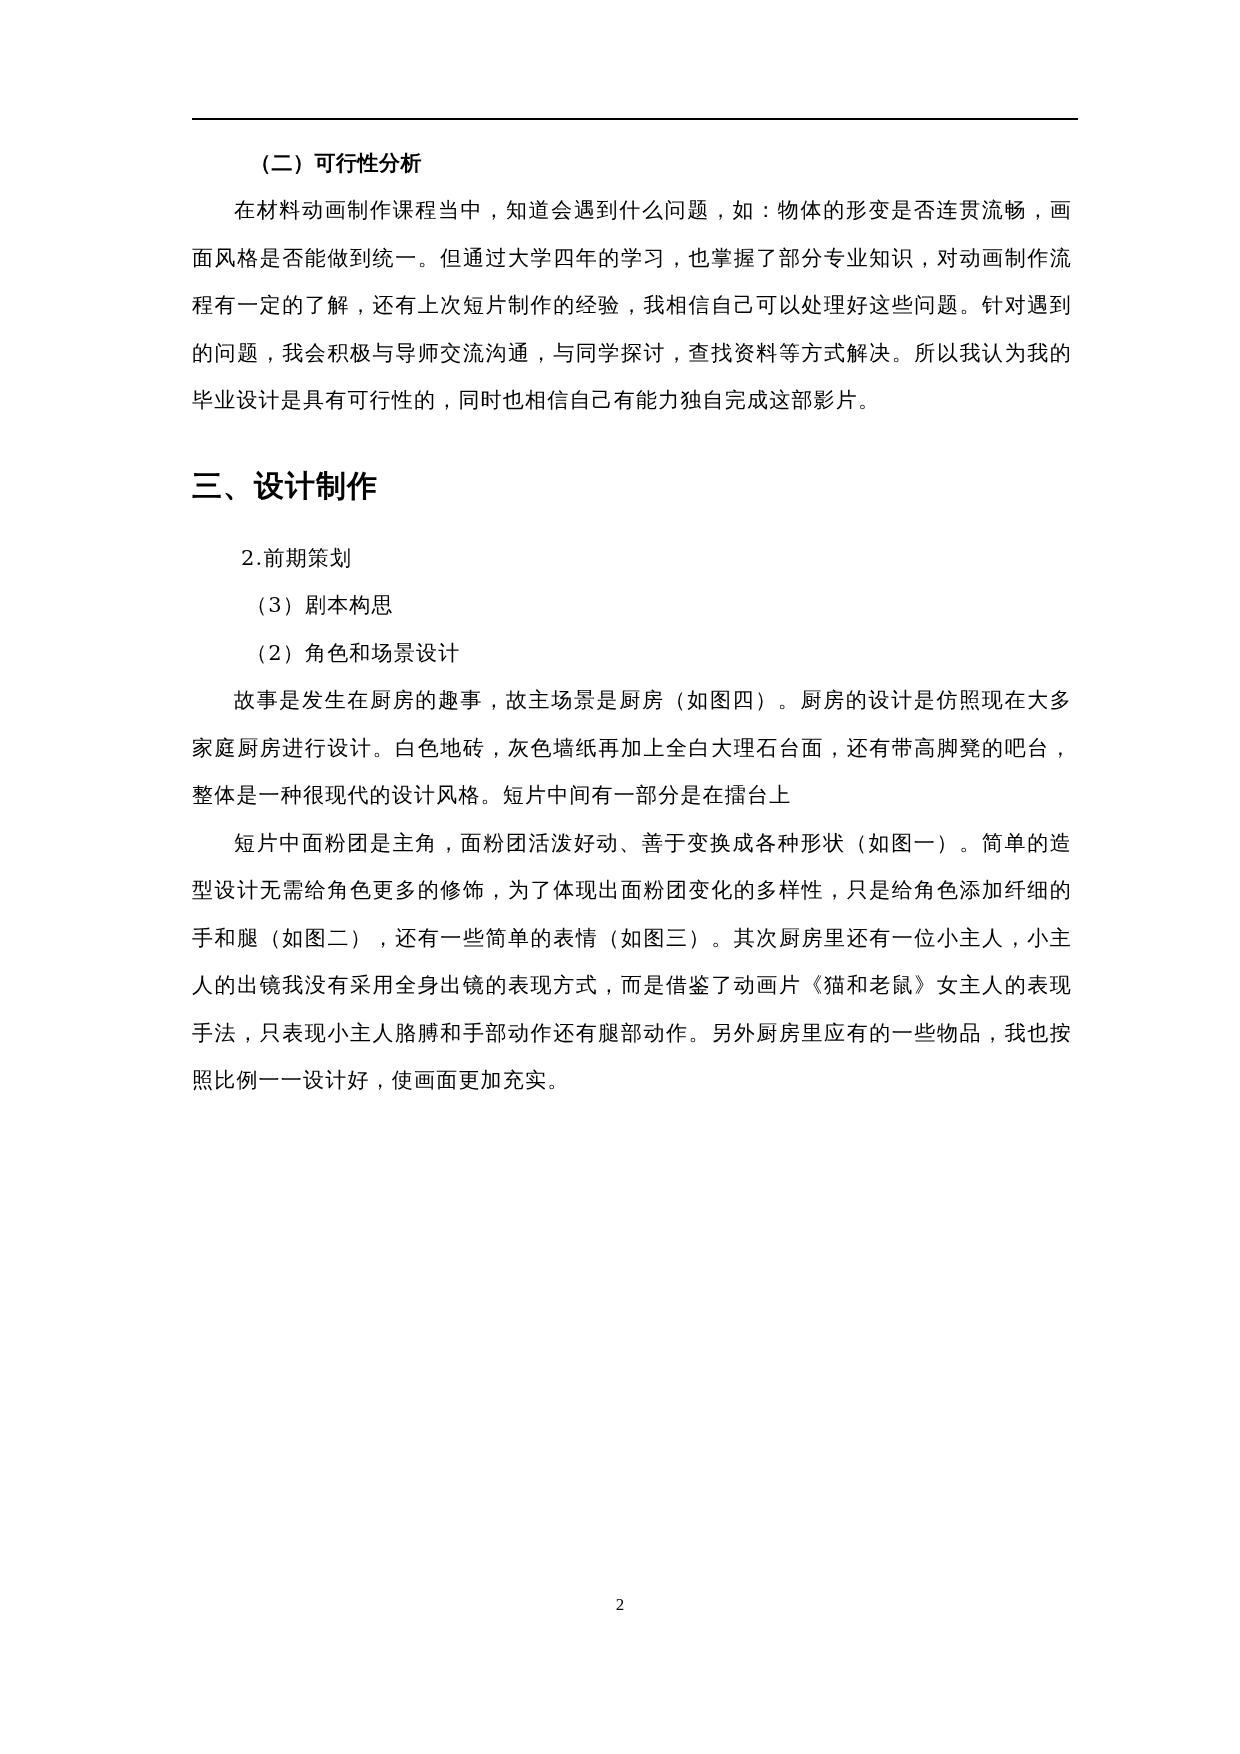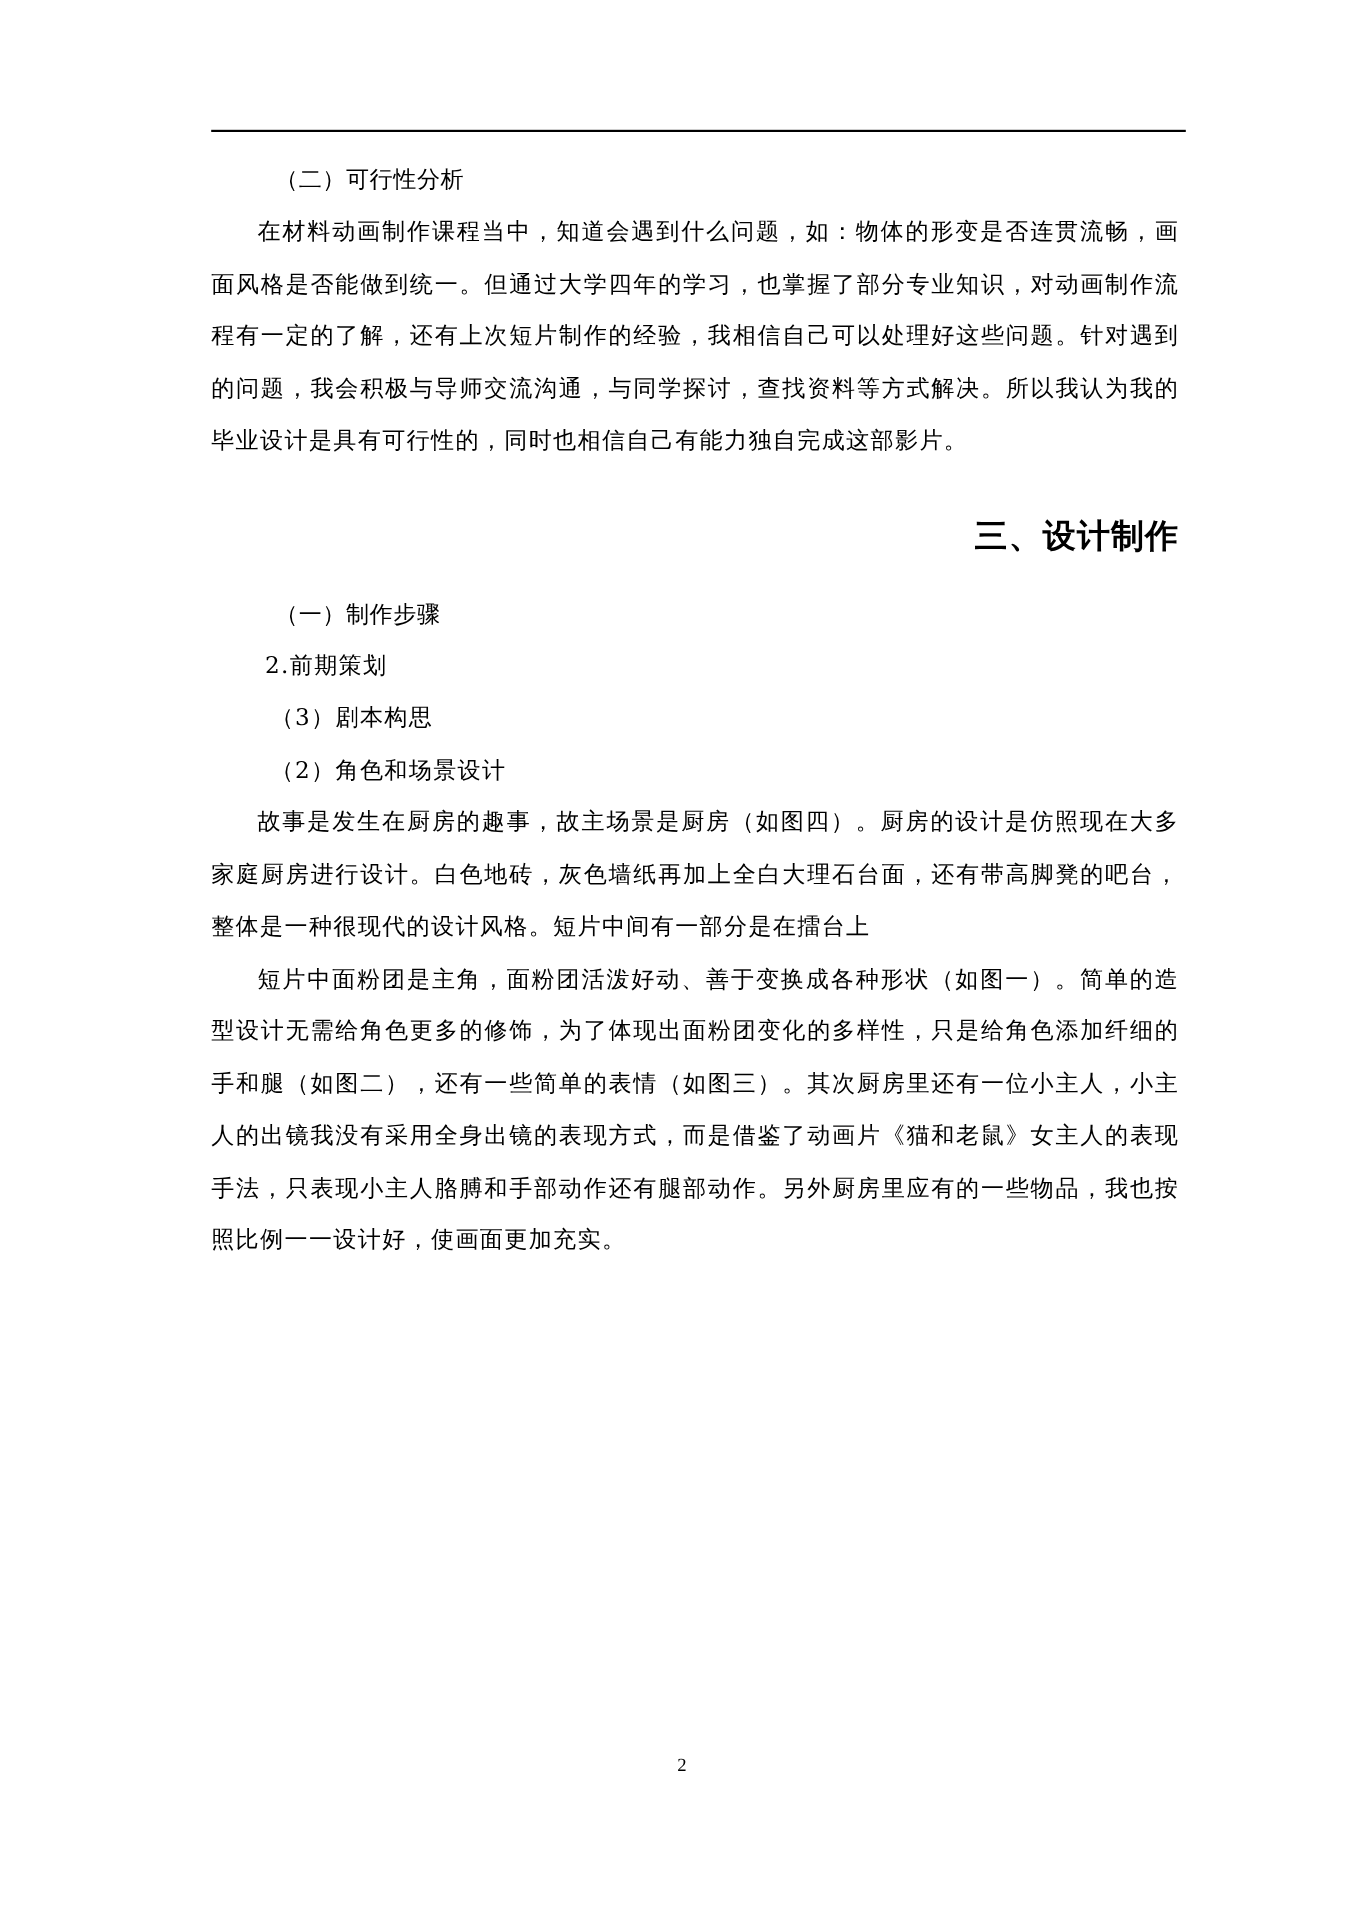--- a/index.html
+++ b/index.html
@@ -1,43 +1,42 @@
 <!DOCTYPE html>
 <html><head>
   <meta charset="utf-8">
   <style>
     html, body { margin: 0; padding: 0; background: #ffffff; }
     body { width: 1240px; height: 1754px; position: relative; overflow: hidden;
            font-family: "DejaVu Serif", "Liberation Serif", serif; color: #000; }
     .header-rule { position: absolute; left: 192px; top: 118px; width: 886px; height: 2px; background: #000; }
     .content { position: absolute; left: 192px; top: 140px; width: 880px; }
-    .sub-heading { font-family: "DejaVu Sans", "Liberation Sans", sans-serif; font-weight: normal;
+    .sub-heading { font-family: "DejaVu Sans", "Liberation Sans", sans-serif; font-weight: bold;
                    font-size: 21px; height: 47px; line-height: 47px; margin: 0; padding-left: 58px; letter-spacing: 0.5px; }
     p { margin: 0; font-size: 21px; line-height: 47.5px; letter-spacing: 1.2px; text-align: justify; text-align-last: left; }
     p.indent { text-indent: 2em; }
-    .chapter-title { font-family: Liberation Serif, serif; font-weight: bold;
-                     font-size: 30px; text-align: right; margin: 0; height: 110px; line-height: 126px; letter-spacing: 1px; }
+    .chapter-title { font-family: Liberation Mono, monospace; font-weight: bold;
+                     font-size: 30px; text-align: left; margin: 0; height: 110px; line-height: 126px; letter-spacing: 1px; }
     .item-line { font-size: 21px; line-height: 47.5px; margin: 0; letter-spacing: 1.2px; }
     .item-line.num { padding-left: 49px; }
     .item-line.paren { padding-left: 54px; }
     .page-number { position: absolute; top: 1595px; left: 0; width: 1240px; text-align: center;
                    font-family: "Liberation Serif", "DejaVu Serif", serif; font-size: 17px; }
   </style>
 </head>
 <body>
 
 <div class="header-rule"></div>
 
 <div class="content">
   <h3 class="sub-heading">（二）可行性分析</h3>
   <p class="indent">在材料动画制作课程当中，知道会遇到什么问题，如：物体的形变是否连贯流畅，画面风格是否能做到统一。但通过大学四年的学习，也掌握了部分专业知识，对动画制作流程有一定的了解，还有上次短片制作的经验，我相信自己可以处理好这些问题。针对遇到的问题，我会积极与导师交流沟通，与同学探讨，查找资料等方式解决。所以我认为我的毕业设计是具有可行性的，同时也相信自己有能力独自完成这部影片。</p>
 
   <h2 class="chapter-title">三、设计制作</h2>
 
-  <h3 class="sub-heading">（一）制作步骤</h3>
   <div class="item-line num">2.前期策划</div>
   <div class="item-line paren">（3）剧本构思</div>
 
   <div class="item-line paren">（2）角色和场景设计</div>
   <p class="indent">故事是发生在厨房的趣事，故主场景是厨房（如图四）。厨房的设计是仿照现在大多家庭厨房进行设计。白色地砖，灰色墙纸再加上全白大理石台面，还有带高脚凳的吧台，整体是一种很现代的设计风格。短片中间有一部分是在擂台上</p>
   <p class="indent">短片中面粉团是主角，面粉团活泼好动、善于变换成各种形状（如图一）。简单的造型设计无需给角色更多的修饰，为了体现出面粉团变化的多样性，只是给角色添加纤细的手和腿（如图二），还有一些简单的表情（如图三）。其次厨房里还有一位小主人，小主人的出镜我没有采用全身出镜的表现方式，而是借鉴了动画片《猫和老鼠》女主人的表现手法，只表现小主人胳膊和手部动作还有腿部动作。另外厨房里应有的一些物品，我也按照比例一一设计好，使画面更加充实。</p>
 </div>
 
 <div class="page-number">2</div>
 

